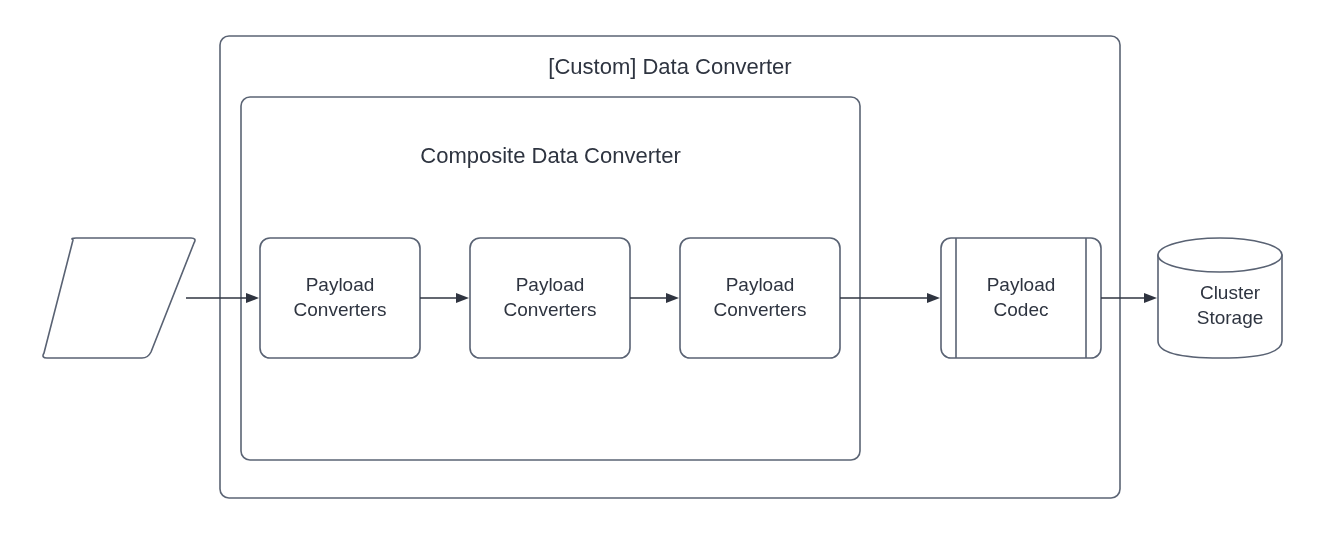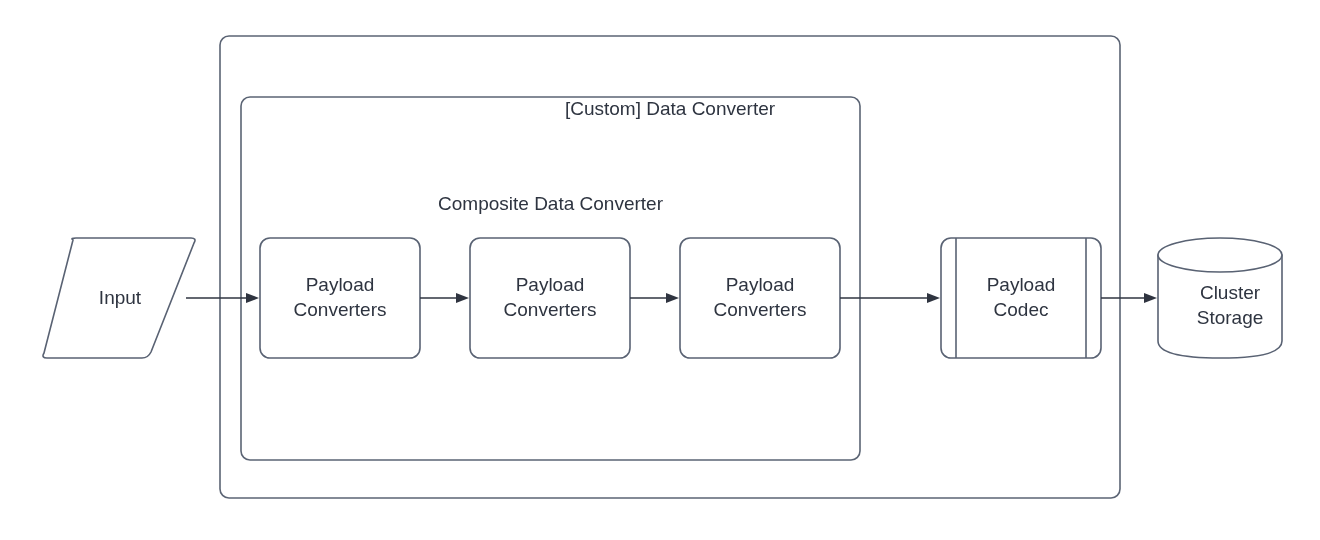--- a/index.html
+++ b/index.html
@@ -56,22 +56,21 @@
     position: absolute;
     color: #2e3440;
     font-family: "Liberation Sans", sans-serif;
     text-align: center;
     line-height: 1.32;
     white-space: pre-line;
     pointer-events: none;
     user-select: none;
   }
   .lbl-container {
-    font-size: 19px;
-    margin-top: 44px;
+    font-size: 22px;
   }
   .lbl-node {
     font-size: 19px;
   }
 </style>
 </head>
 <body>
 
 <div id="canvas">
 
@@ -119,23 +118,22 @@
 
     <line class="edge-line" x1="840" y1="298" x2="930" y2="298"></line>
     <polygon class="arrow-head" points="940,298 927,293 927,303"></polygon>
 
     <line class="edge-line" x1="1101" y1="298" x2="1147" y2="298"></line>
     <polygon class="arrow-head" points="1157,298 1144,293 1144,303"></polygon>
   </svg>
 
   <div class="lbl lbl-container" style="left:220px; top:52px; width:900px;">[Custom] Data Converter</div>
 
-  <div class="lbl lbl-container" style="left:241px; top:147px; width:619px;">Composite Data Converter</div>
+  <div class="lbl lbl-container" style="left:241px; top:141px; width:619px;">Composite Data Converter</div>
 
-  <div class="lbl lbl-node" style="left:60px; top:285px; width:120px;">Input</div>
 
   <div class="lbl lbl-node" style="left:260px; top:272px; width:160px;">Payload
 Converters</div>
 
   <div class="lbl lbl-node" style="left:470px; top:272px; width:160px;">Payload
 Converters</div>
 
   <div class="lbl lbl-node" style="left:680px; top:272px; width:160px;">Payload
 Converters</div>
 

